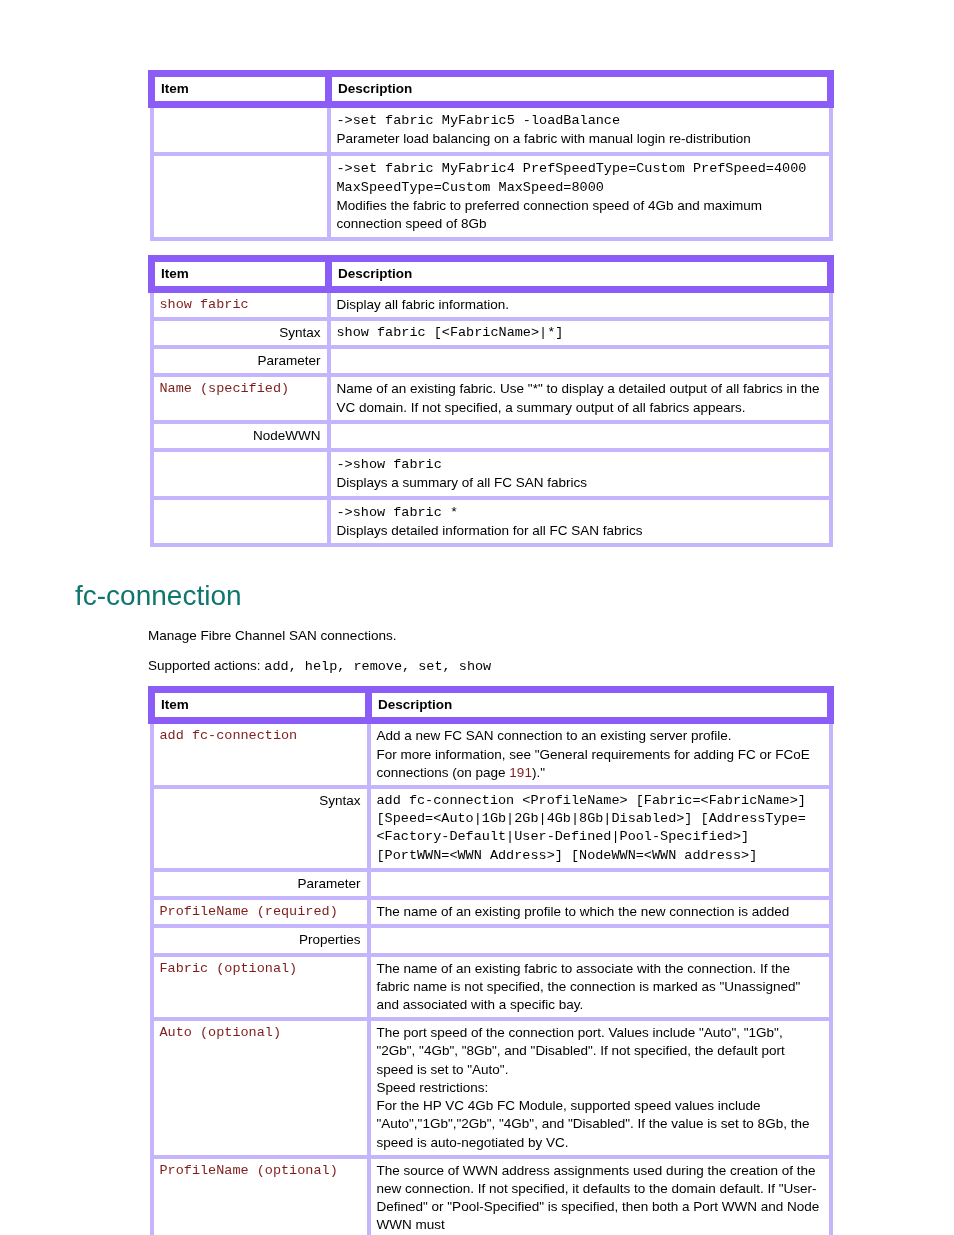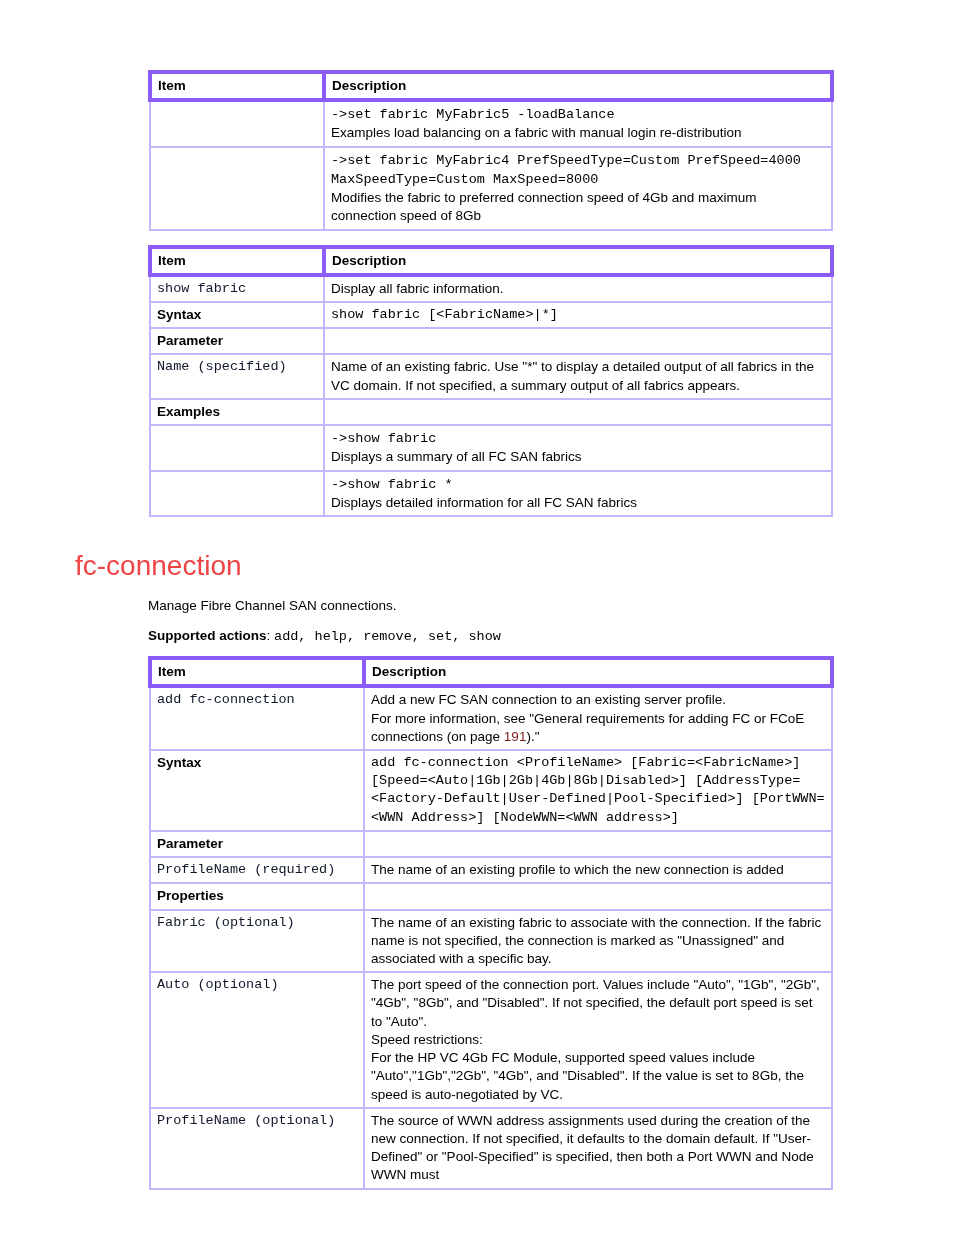--- a/index.html
+++ b/index.html
@@ -14,66 +14,66 @@
     line-height: 1.35;
   }
   table {
     border-collapse: collapse;
     width: 686px;
     margin-left: 73px;
     margin-bottom: 14px;
     font-size: 13.5px;
   }
   td {
-    border: 2px solid #c4b5fd;
+    border: 4px solid #c4b5fd;
     padding: 3px 6px;
     vertical-align: top;
     line-height: 1.35;
   }
   td:first-child { width: 158px; }
   td.item-col-wide { width: 198px; }
   .header-row td {
-    border: 4px solid #8b5cf6;
+    border: 7px solid #8b5cf6;
     font-weight: bold;
     background: #fff;
   }
   code, .mono {
     font-family: "Courier New", Courier, monospace;
     font-size: 13.5px;
     white-space: pre-wrap;
     word-break: break-word;
   }
-  .faded { color: #0f172a; font-family: "Courier New", Courier, monospace; font-size: 13.5px; }
-  .bold { font-weight: bold; }
+  .faded { color: #7f1d1d; font-family: "Courier New", Courier, monospace; font-size: 13.5px; }
+  .bold { font-weight: normal; text-align: right; }
   h1.section {
     font-family: Arial, Helvetica, sans-serif;
     font-weight: normal;
     font-size: 28px;
-    color: #ef4444;
+    color: #0f766e;
     margin: 30px 0 12px 0;
   }
   .intro { margin-left: 73px; margin-bottom: 12px; }
   .supported { margin-left: 73px; margin-bottom: 10px; }
   .link { color: #7f1d1d; }
   .wide td:first-child { width: 198px; }
 </style>
 </head>
 <body>
 
 <table>
   <tbody>
       <tr class="header-row">
     <td>Item</td>
     <td>Description</td>
   </tr>
   <tr>
     <td></td>
     <td>
       <span class="mono">-&gt;set fabric MyFabric5 -loadBalance</span><br>
-      <span>Examples load balancing on a fabric with manual login re-distribution</span>
+      <span>Parameter load balancing on a fabric with manual login re-distribution</span>
     </td>
   </tr>
   <tr>
     <td></td>
     <td>
       <span class="mono">-&gt;set fabric MyFabric4 PrefSpeedType=Custom PrefSpeed=4000 MaxSpeedType=Custom MaxSpeed=8000</span><br>
       <span>Modifies the fabric to preferred connection speed of 4Gb and maximum connection speed of 8Gb</span>
     </td>
   </tr>
 </tbody>
@@ -95,21 +95,21 @@
   </tr>
   <tr>
     <td class="bold">Parameter</td>
     <td></td>
   </tr>
   <tr>
     <td class="faded">Name (specified)</td>
     <td>Name of an existing fabric. Use "*" to display a detailed output of all fabrics in the VC domain. If not specified, a summary output of all fabrics appears.</td>
   </tr>
   <tr>
-    <td class="bold">Examples</td>
+    <td class="bold">NodeWWN</td>
     <td></td>
   </tr>
   <tr>
     <td></td>
     <td>
       <span class="mono">-&gt;show fabric</span><br>
       <span>Displays a summary of all FC SAN fabrics</span>
     </td>
   </tr>
   <tr>

